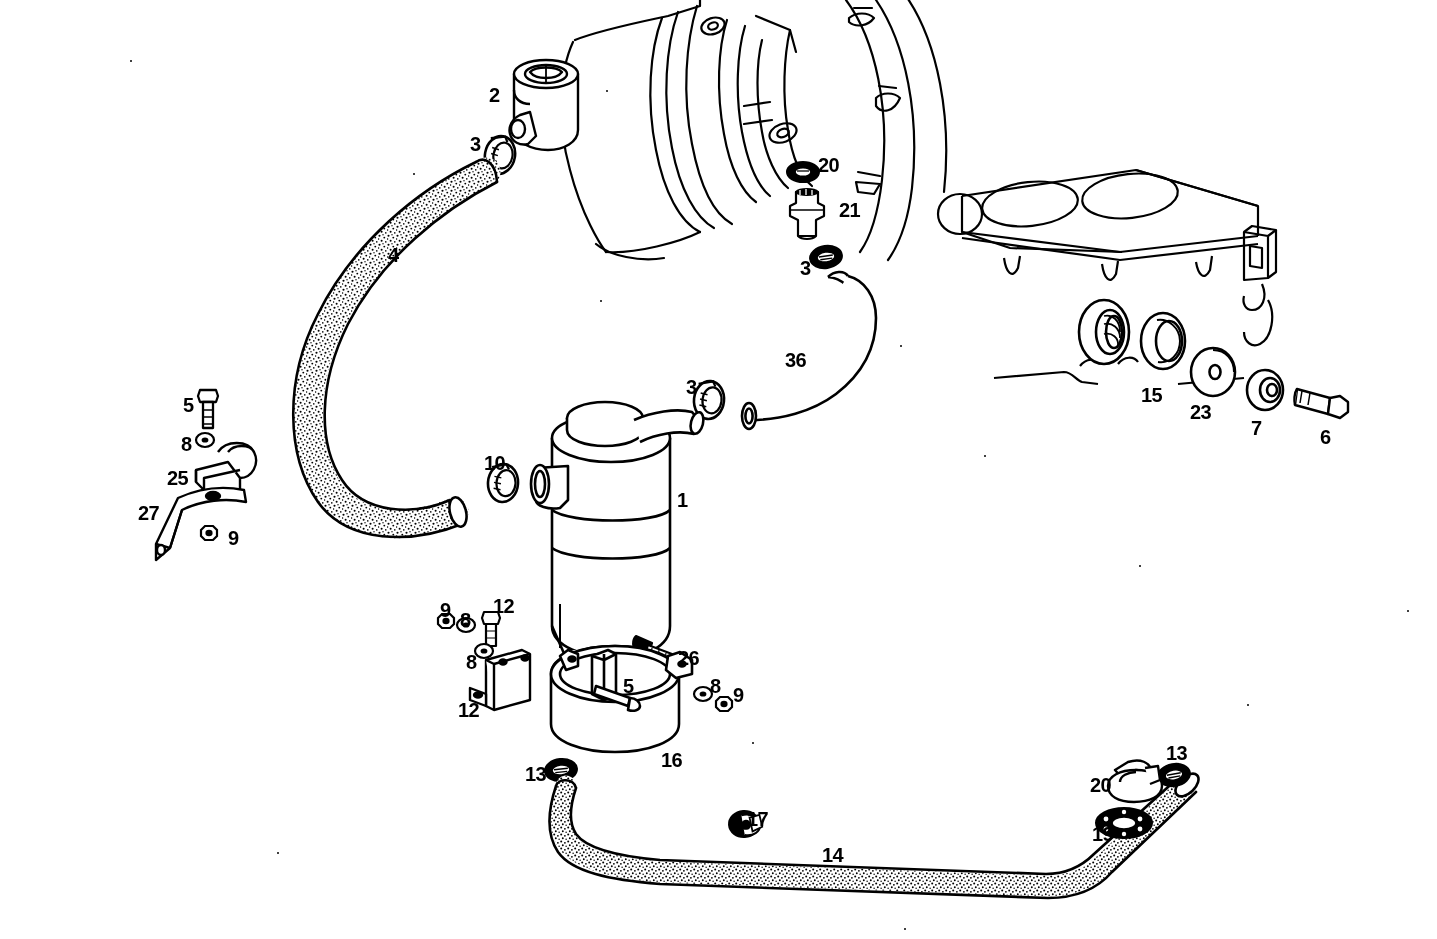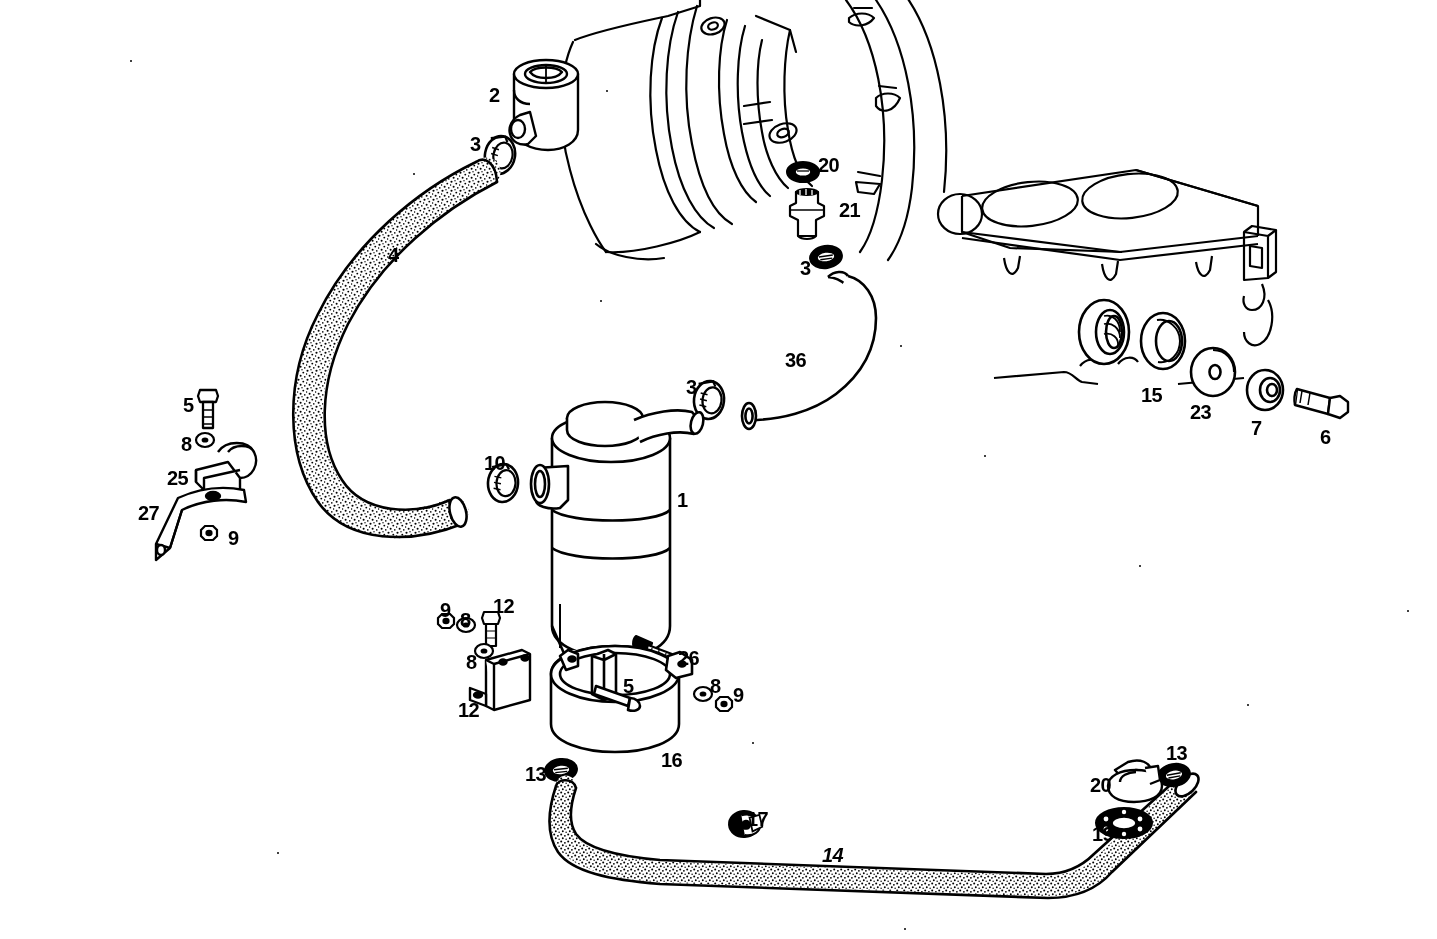--- a/index.html
+++ b/index.html
@@ -401,21 +401,21 @@
       <div class="callout" style="left: 493px; top: 596px;">12</div>
       <div class="callout" style="left: 466px; top: 652px;">8</div>
       <div class="callout" style="left: 458px; top: 700px;">12</div>
       <div class="callout" style="left: 678px; top: 648px; text-align: right;">26</div>
       <div class="callout" style="left: 623px; top: 676px;">5</div>
       <div class="callout" style="left: 710px; top: 676px;">8</div>
       <div class="callout" style="left: 733px; top: 685px;">9</div>
       <div class="callout" style="left: 661px; top: 750px;">16</div>
       <div class="callout" style="left: 525px; top: 764px;">13</div>
       <div class="callout" style="left: 747px; top: 809px;">17</div>
-      <div class="callout" style="left: 822px; top: 845px; font-style: italic;">14</div>
+      <div class="callout" style="left: 822px; top: 845px;">14</div>
       <div class="callout" style="left: 1166px; top: 743px;">13</div>
       <div class="callout" style="left: 1090px; top: 775px;">20</div>
       <div class="callout" style="left: 1084px; top: 824px; margin-left: 8px;">19</div>
     </div>
   <div id="speck-layer">
       <div class="speck" style="left: 130px; top: 60px;"></div>
       <div class="speck" style="left: 413px; top: 173px;"></div>
       <div class="speck" style="left: 606px; top: 90px;"></div>
       <div class="speck" style="left: 900px; top: 345px;"></div>
       <div class="speck" style="left: 1139px; top: 565px;"></div>

